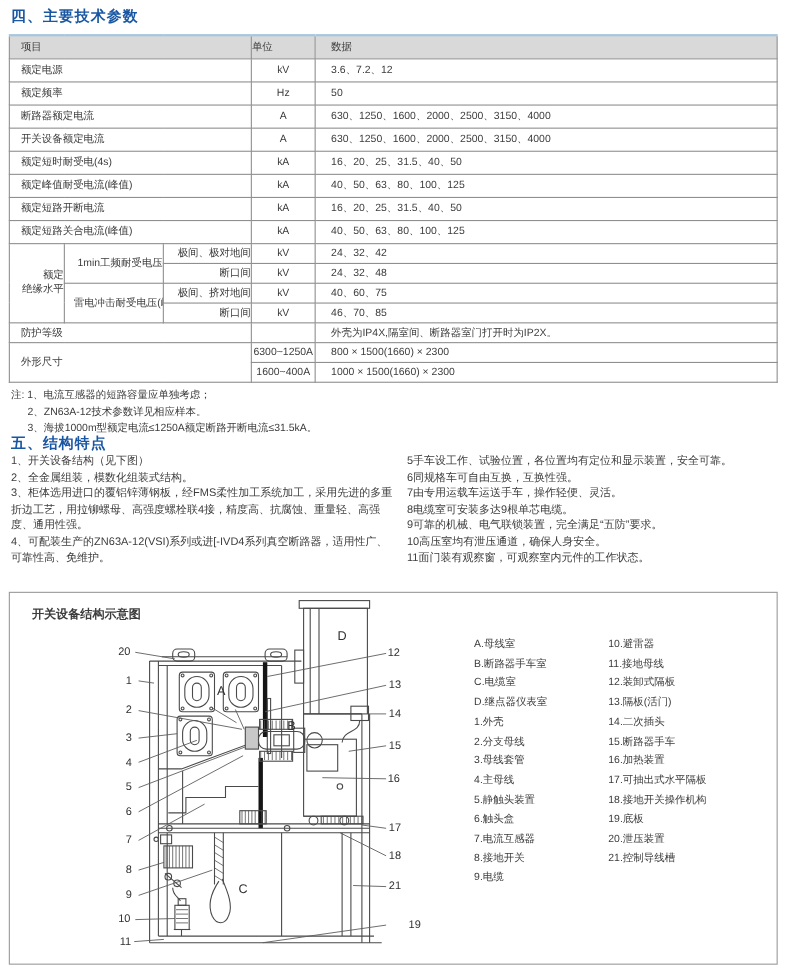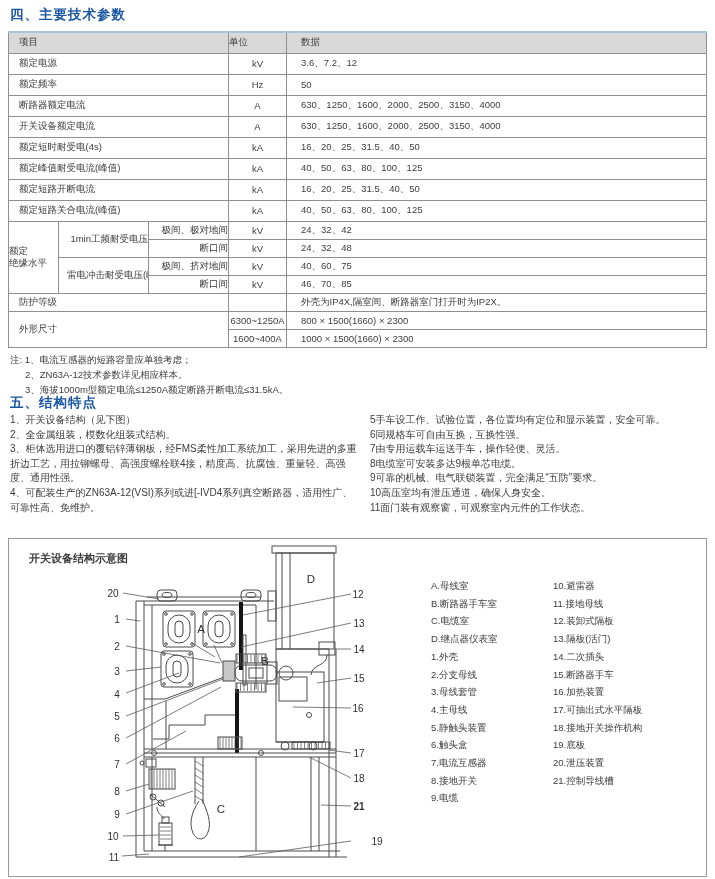--- a/index.html
+++ b/index.html
@@ -13,21 +13,21 @@
   #t2{top:394px}
 
   
   table.params{position:absolute;top:31px;left:8px;width:699px;border-collapse:collapse;table-layout:fixed;font-size:9.5px;color:#3c3c3c}
   table.params th,table.params td{border:1px solid #8f8f8f;font-weight:normal;overflow:hidden;white-space:nowrap;padding:0}
   table.params tr.hd th{background:#d9d9d9;border-top:2px solid #a7c6dc;text-align:left}
   .pi{padding-left:10px !important;text-align:left}
   .ps{padding-left:8px !important;text-align:right}
   .pc{text-align:center}
   .pd{padding-left:14px !important;text-align:left}
-  .grp{white-space:pre-line !important;text-align:left;line-height:12px}
+  .grp{white-space:pre-line !important;text-align:right;line-height:12px}
 
   
   .notes{position:absolute;top:352px;left:10px;font-size:9.5px;line-height:15px}
   .notes .note-line:not(:first-child){padding-left:15px}
 
   
   .features{position:absolute;top:413px;left:10px;width:697px;display:flex}
   .fcol{font-size:10px;line-height:14.6px}
   .fcol-left{width:352px;margin-right:10px}
   .fcol-right{width:339px}
@@ -309,21 +309,21 @@
       <span class="callout" style="left: 108px; top: 275px;">9</span>
       <span class="callout" style="left: 104px; top: 297px;">10</span>
       <span class="callout" style="left: 105px; top: 318px;">11</span>
       <span class="callout" style="left: 349px; top: 55px;">12</span>
       <span class="callout" style="left: 350px; top: 84px;">13</span>
       <span class="callout" style="left: 350px; top: 110px;">14</span>
       <span class="callout" style="left: 350px; top: 139px;">15</span>
       <span class="callout" style="left: 349px; top: 169px;">16</span>
       <span class="callout" style="left: 350px; top: 214px;">17</span>
       <span class="callout" style="left: 350px; top: 239px;">18</span>
-      <span class="callout" style="left: 350px; top: 267px; font-weight: bold;">21</span>
+      <span class="callout" style="left: 350px; top: 267px;">21</span>
       <span class="callout" style="left: 350px; top: 302px; margin-left: 18px;">19</span>
       <span class="callout letter" style="left: 192px; top: 90px;">A</span>
       <span class="callout letter" style="left: 256px; top: 122px;">B</span>
       <span class="callout letter" style="left: 212px; top: 270px;">C</span>
       <span class="callout letter" style="left: 302px; top: 40px;">D</span>
     </div>
 
   <div class="legend lg1">
       <div class="legend-item">A.母线室</div>
       <div class="legend-item">B.断路器手车室</div>

